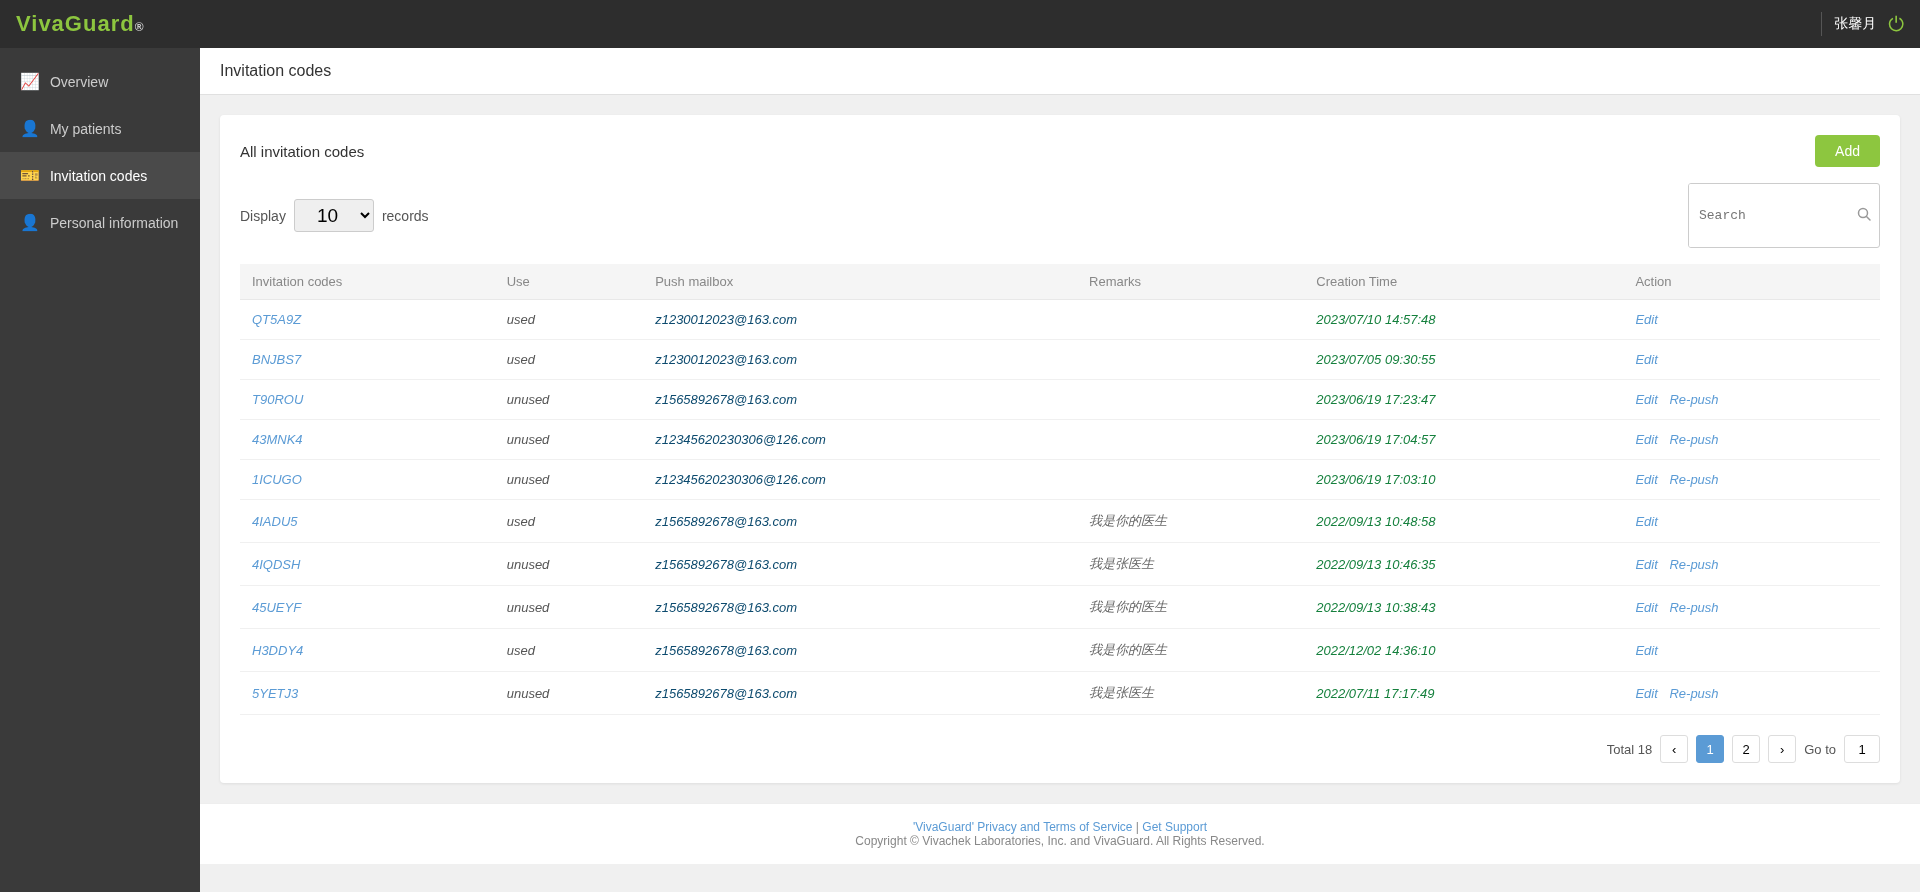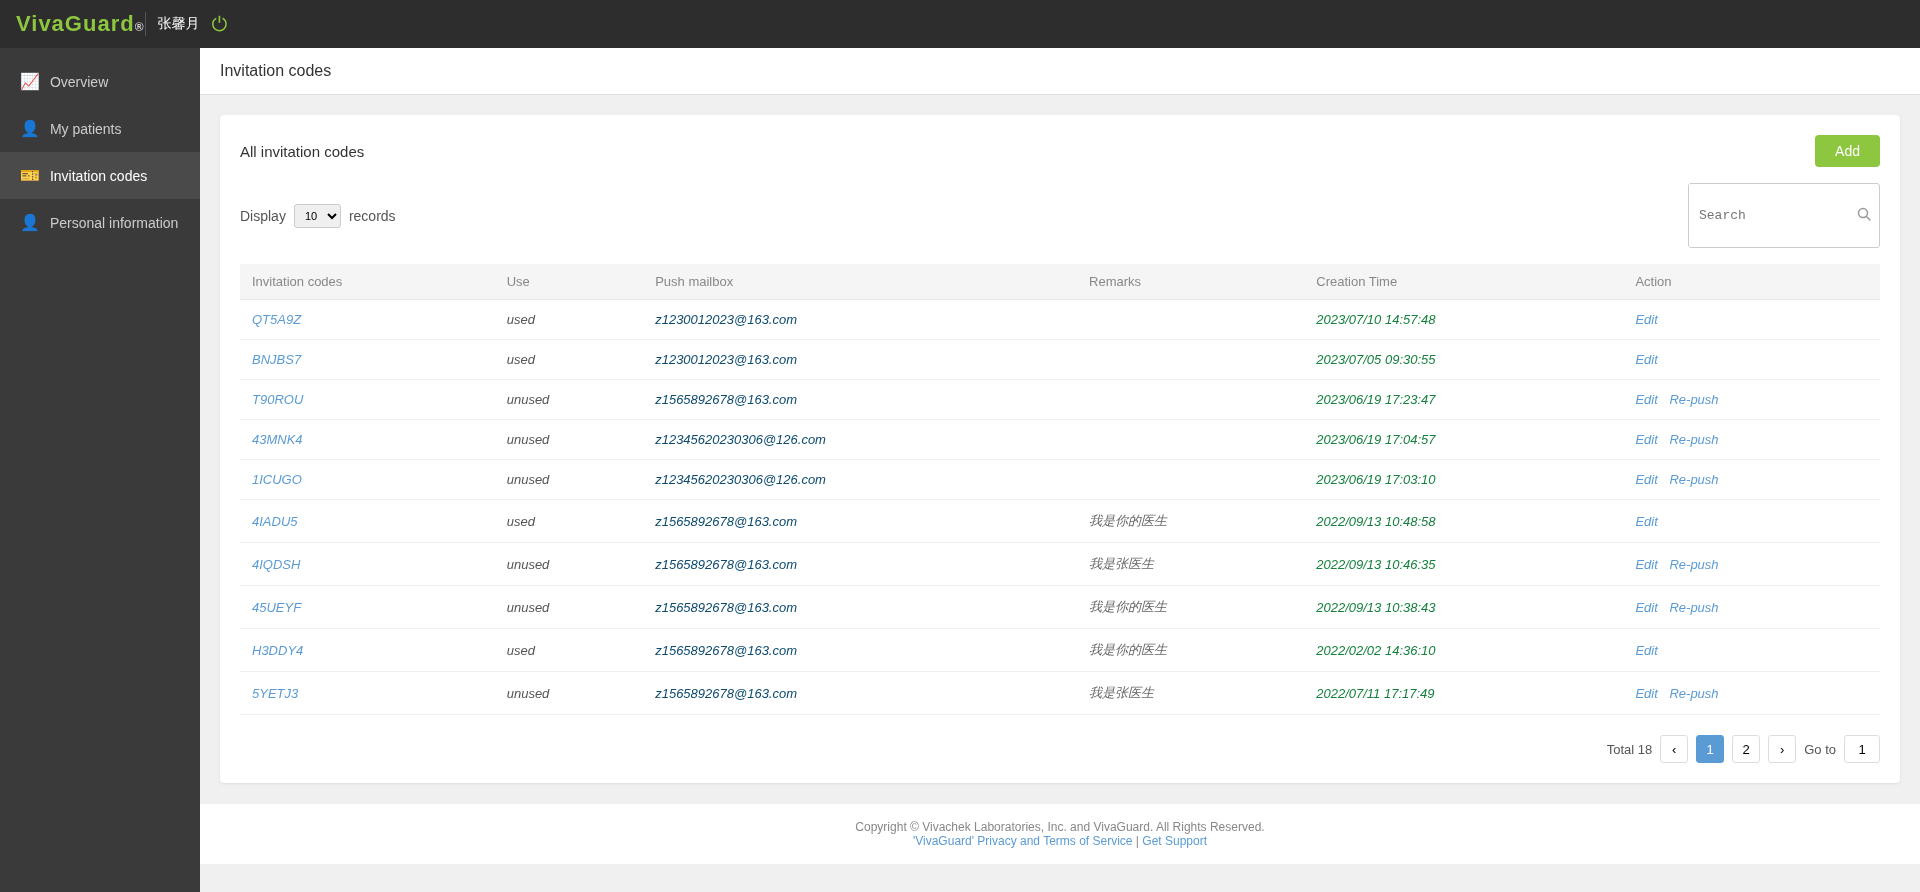--- a/index.html
+++ b/index.html
@@ -4,20 +4,21 @@
   <style>
     * { box-sizing: border-box; margin: 0; padding: 0; }
     body { font-family: Arial, sans-serif; font-size: 14px; background: #f5f5f5; display: flex; flex-direction: column; height: 892px; overflow: hidden; }
 
     
     .topbar {
       background: #2d2d2d;
       height: 48px;
       display: flex;
       align-items: center;
+      justify-content: space-between;
       padding: 0 16px;
       flex-shrink: 0;
     }
     .logo {
       color: #fff;
       font-size: 22px;
       font-weight: bold;
       letter-spacing: 1px;
     }
     .logo span { color: #8dc63f; }
@@ -130,22 +131,22 @@
     .display-controls {
       display: flex;
       align-items: center;
       gap: 8px;
       color: #555;
     }
 
     .display-select {
       border: 1px solid #ccc;
       border-radius: 3px;
-      padding: 4px 6px;
-      font-size: 11px;
+      padding: 4px 18px;
+      font-size: 19px;
     }
 
     .search-box {
       display: flex;
       align-items: center;
       border: 1px solid #ccc;
       border-radius: 3px;
       overflow: hidden;
     }
     .search-input {
@@ -388,21 +389,21 @@
       <td class="email">z1565892678@163.com</td>
       <td class="remarks">我是你的医生</td>
       <td class="time">2022/09/13 10:38:43</td>
       <td class="action"><span style="color:#5b9bd5;cursor:pointer;">Edit</span> <span style="color:#5b9bd5;cursor:pointer;">Re-push</span></td>
     </tr>
               <tr>
       <td class="code">H3DDY4</td>
       <td class="use-used">used</td>
       <td class="email">z1565892678@163.com</td>
       <td class="remarks">我是你的医生</td>
-      <td class="time">2022/02/02 14:36:10</td>
+      <td class="time">2022/12/02 14:36:10</td>
       <td class="action"><span style="color:#5b9bd5;cursor:pointer;">Edit</span></td>
     </tr>
               <tr>
       <td class="code">5YETJ3</td>
       <td class="use-unused">unused</td>
       <td class="email">z1565892678@163.com</td>
       <td class="remarks">我是张医生</td>
       <td class="time">2022/07/11 17:17:49</td>
       <td class="action"><span style="color:#5b9bd5;cursor:pointer;">Edit</span> <span style="color:#5b9bd5;cursor:pointer;">Re-push</span></td>
     </tr>
@@ -416,21 +417,21 @@
           <button class="page-btn">2</button>
           <button class="page-btn">›</button>
           <span>Go to</span>
           <input type="text" class="goto-input" value="1" style="">
         </div>
 
       </div>
     </div>
 
     <div class="footer">
-      <div>Copyright © Vivachek Laboratories, Inc. and VivaGuard. All Rights Reserved.</div>
       <div>
         <a href="#">'VivaGuard' Privacy and Terms of Service</a>
         <span> | </span>
         <a href="#">Get Support</a>
       </div>
+      <div>Copyright © Vivachek Laboratories, Inc. and VivaGuard. All Rights Reserved.</div>
     </div>
   </div>
 </div>
 
 </body></html>

